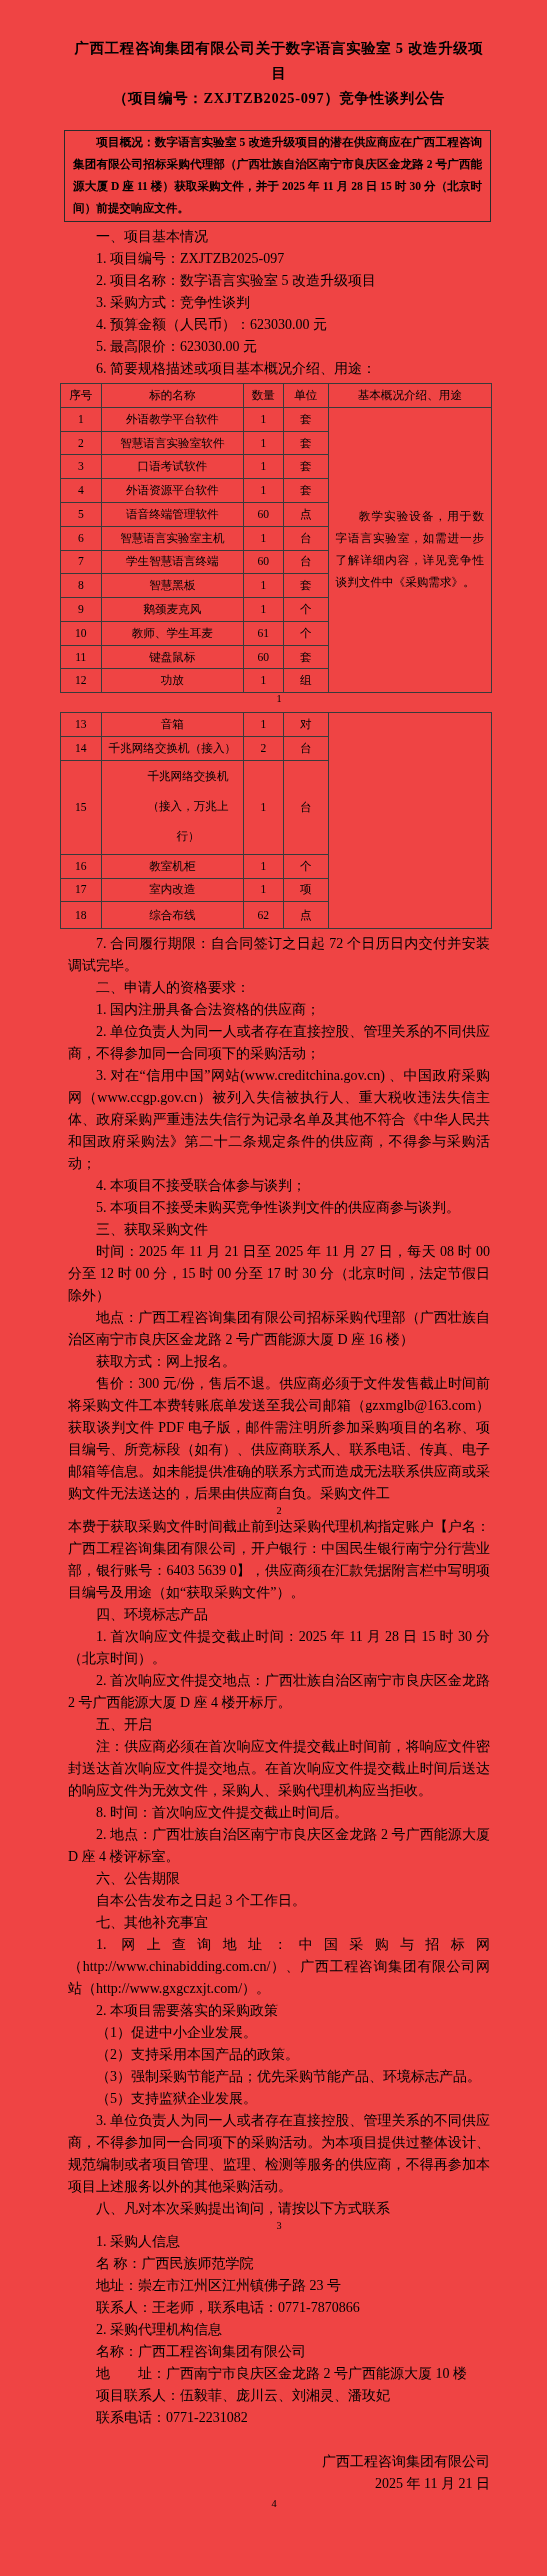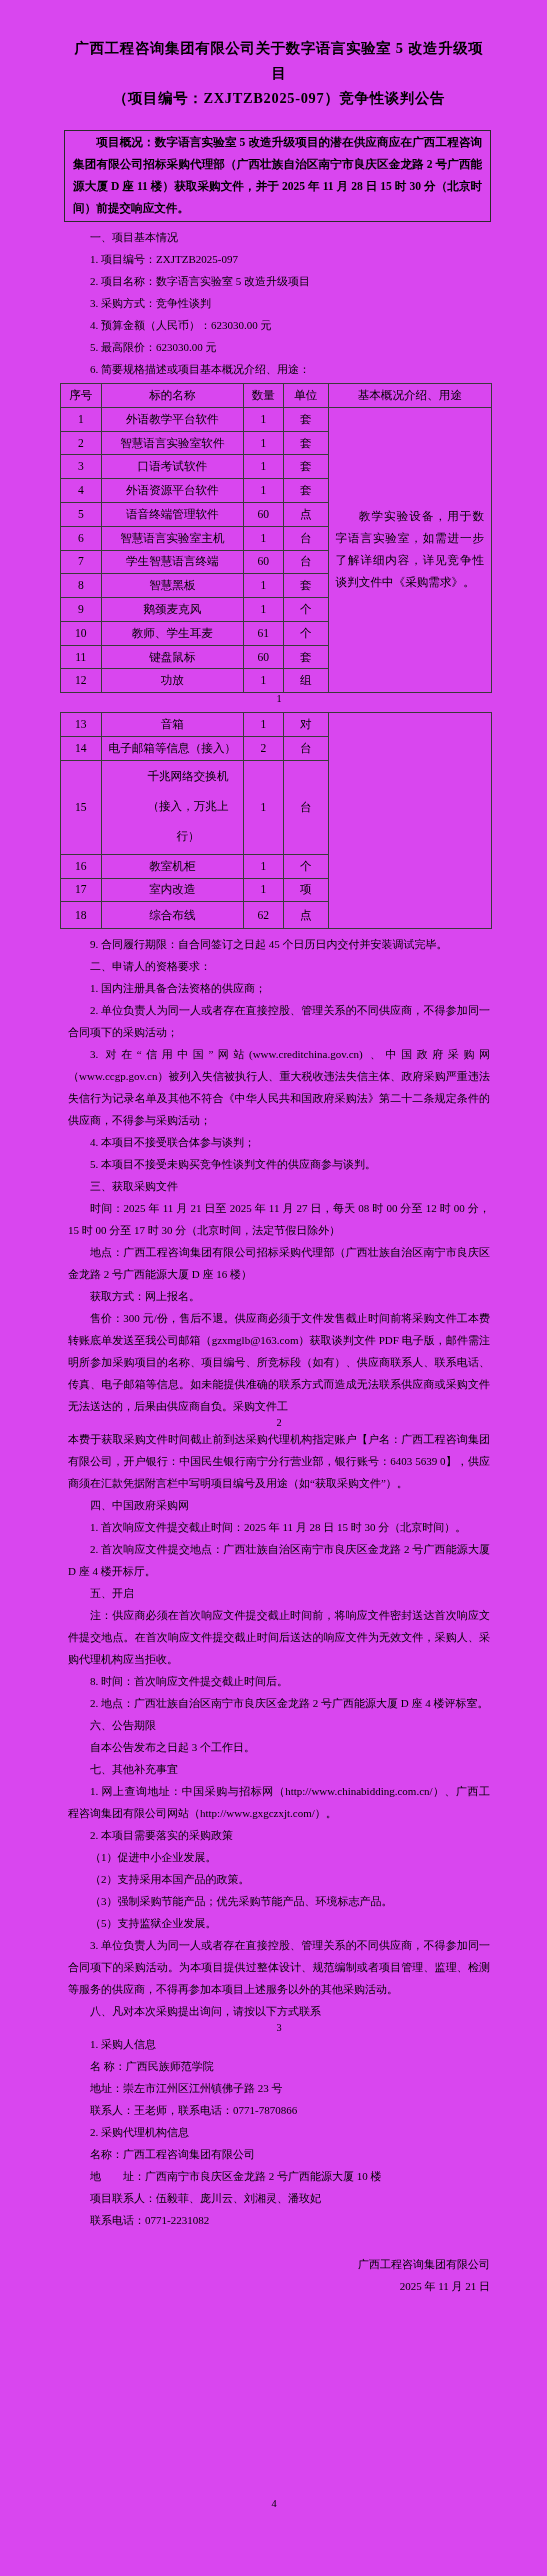--- a/index.html
+++ b/index.html
@@ -1,26 +1,26 @@
 <!DOCTYPE html>
 <html style="font-size:11px"><head>
 <meta charset="utf-8">
 <style>
   html, body { margin:0; padding:0; background:#ffffff; }
   body { width:548px; font-family:"Liberation Serif","DejaVu Serif",serif; color:#000; }
-  .page { position:relative; width:548px; height:2576px; overflow:hidden; background:#d946ef; }
+  .page { position:relative; width:548px; height:2576px; overflow:hidden; background:#ef4444; }
   .content { padding:36px 58px 0 68px; }
 
   .title-line { text-align:center; font-weight:bold; font-size:14.4px; line-height:25px; letter-spacing:0.7px; }
 
   .overview-box { margin-top:18.5px; margin-left:-4.1px; margin-right:-1.4px; border:1.4px solid #2b2b2b;
     padding:1.4px 8.2px; font-weight:bold; font-size:11.6px; line-height:22px;
     text-align:justify; text-indent:2em; margin-bottom:4.1px; }
 
-  p.doc { margin:0; font-size:11px; line-height:22px; text-align:justify; text-indent:2em; }
+  p.doc { margin:0; font-size:14px; line-height:22px; text-align:justify; text-indent:2em; }
   p.noindent { text-indent:0; }
   p.pagenum { text-align:center; text-indent:0; font-size:10.3px; line-height:11px; }
   .pn1 { margin:31.5px 0 9.6px 0; }
   .pn2 { margin:29px 0 6.8px 0; }
   .pn3 { margin:31.5px 0 12.3px 0; }
   .pn4 { position:absolute; left:0; right:0; top:2498px; margin:0; }
 
   table.items { border-collapse:collapse; width:431px; margin-left:-8.2px; table-layout:fixed; }
   table.items td, table.items th { border:0.7px solid #3a3a3a; font-weight:normal; font-size:11.6px;
     text-align:center; vertical-align:middle; padding:1.4px 2.7px; height:20px; line-height:15px; }
@@ -154,21 +154,21 @@
       <tbody>
           <tr>
         <td>13</td>
         <td>音箱</td>
         <td>1</td>
         <td>对</td>
         <td class="note-cell" rowspan="6"></td>
       </tr>
       <tr>
         <td>14</td>
-        <td>电子邮箱等信息（接入）</td>
+        <td>千兆网络交换机（接入）</td>
         <td>2</td>
         <td>台</td>
       </tr>
       <tr style="height:64px;">
         <td>15</td>
         <td style="line-height:30px;padding-left:34px;">千兆网络交换机（接入，万兆上行）</td>
         <td>1</td>
         <td>台</td>
       </tr>
       <tr>
@@ -185,39 +185,39 @@
       </tr>
       <tr style="height:27px;">
         <td>18</td>
         <td>综合布线</td>
         <td>62</td>
         <td>点</td>
       </tr>
     </tbody>
       </table>
 
-    <p class="doc" style="margin-top:3.4px;">9. 合同履行期限：自合同签订之日起 45 个日历日内交付并安装调试完毕。</p>
+    <p class="doc" style="margin-top:3.4px;">7. 合同履行期限：自合同签订之日起 72 个日历日内交付并安装调试完毕。</p>
     <p class="doc">二、申请人的资格要求：</p>
     <p class="doc">1. 国内注册具备合法资格的供应商；</p>
     <p class="doc">2. 单位负责人为同一人或者存在直接控股、管理关系的不同供应商，不得参加同一合同项下的采购活动；</p>
     <p class="doc">3. 对在“信用中国”网站(www.creditchina.gov.cn) 、中国政府采购网（www.ccgp.gov.cn）被列入失信被执行人、重大税收违法失信主体、政府采购严重违法失信行为记录名单及其他不符合《中华人民共和国政府采购法》第二十二条规定条件的供应商，不得参与采购活动；</p>
     <p class="doc">4. 本项目不接受联合体参与谈判；</p>
     <p class="doc">5. 本项目不接受未购买竞争性谈判文件的供应商参与谈判。</p>
 
     <p class="doc">三、获取采购文件</p>
     <p class="doc">时间：2025 年 11 月 21 日至 2025 年 11 月 27 日，每天 08 时 00 分至 12 时 00 分，15 时 00 分至 17 时 30 分（北京时间，法定节假日除外）</p>
     <p class="doc">地点：广西工程咨询集团有限公司招标采购代理部（广西壮族自治区南宁市良庆区金龙路 2 号广西能源大厦 D 座 16 楼）</p>
     <p class="doc">获取方式：网上报名。</p>
     <p class="doc">售价：300 元/份，售后不退。供应商必须于文件发售截止时间前将采购文件工本费转账底单发送至我公司邮箱（gzxmglb@163.com）获取谈判文件 PDF 电子版，邮件需注明所参加采购项目的名称、项目编号、所竞标段（如有）、供应商联系人、联系电话、传真、电子邮箱等信息。如未能提供准确的联系方式而造成无法联系供应商或采购文件无法送达的，后果由供应商自负。采购文件工</p>
 
     <p class="doc pagenum pn2">2</p>
 
     <p class="doc noindent">本费于获取采购文件时间截止前到达采购代理机构指定账户【户名：广西工程咨询集团有限公司，开户银行：中国民生银行南宁分行营业部，银行账号：6403 5639 0】，供应商须在汇款凭据附言栏中写明项目编号及用途（如“获取采购文件”）。</p>
 
-    <p class="doc">四、中国政府采购网</p>
+    <p class="doc">四、环境标志产品</p>
     <p class="doc">1. 首次响应文件提交截止时间：2025 年 11 月 28 日 15 时 30 分（北京时间）。</p>
     <p class="doc">2. 首次响应文件提交地点：广西壮族自治区南宁市良庆区金龙路 2 号广西能源大厦 D 座 4 楼开标厅。</p>
     <p class="doc">五、开启</p>
 
     <p class="doc">注：供应商必须在首次响应文件提交截止时间前，将响应文件密封送达首次响应文件提交地点。在首次响应文件提交截止时间后送达的响应文件为无效文件，采购人、采购代理机构应当拒收。</p>
     <p class="doc">8. 时间：首次响应文件提交截止时间后。</p>
     <p class="doc">2. 地点：广西壮族自治区南宁市良庆区金龙路 2 号广西能源大厦 D 座 4 楼评标室。</p>
 
     <p class="doc">六、公告期限</p>
     <p class="doc">自本公告发布之日起 3 个工作日。</p>

